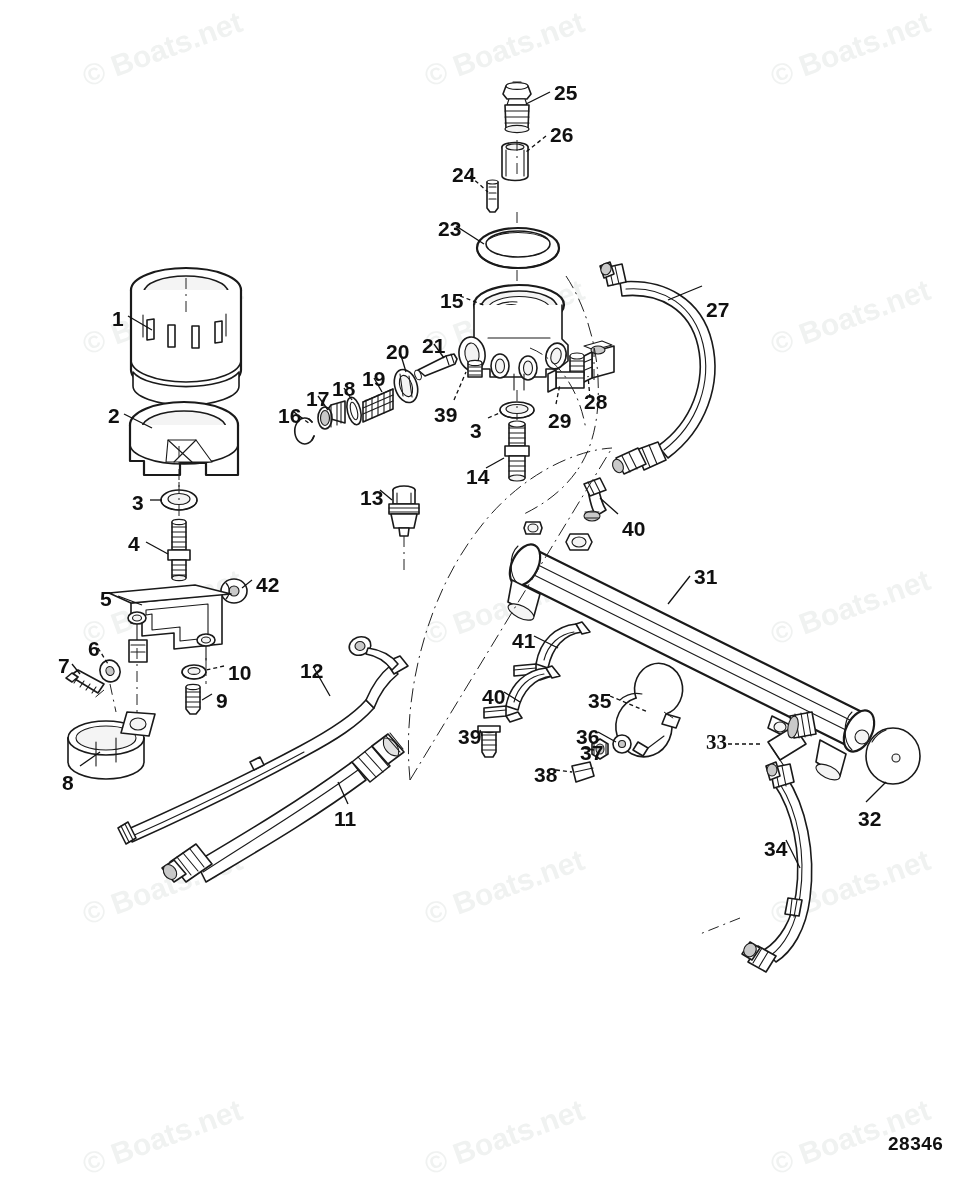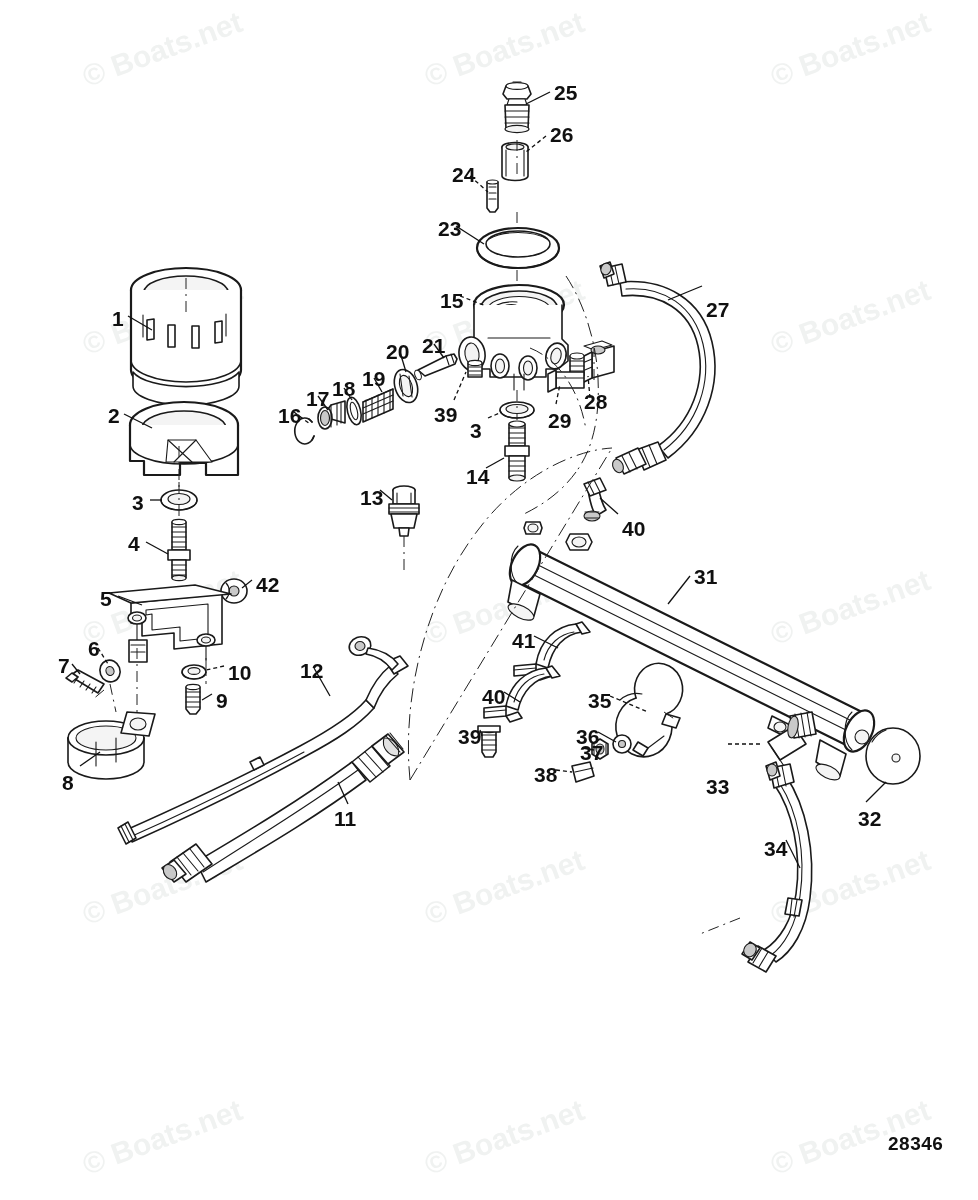--- a/index.html
+++ b/index.html
@@ -580,21 +580,21 @@
       <div class="callout" style="left: 438px; top: 218px;">23</div>
       <div class="callout" style="left: 452px; top: 164px;">24</div>
       <div class="callout" style="left: 554px; top: 82px;">25</div>
       <div class="callout" style="left: 550px; top: 124px;">26</div>
       <div class="callout" style="left: 706px; top: 276px; margin-top: 23px;">27</div>
       <div class="callout" style="left: 584px; top: 391px;">28</div>
       <div class="callout" style="left: 548px; top: 410px;">29</div>
       <div class="callout" style="left: 622px; top: 518px;">40</div>
       <div class="callout" style="left: 694px; top: 566px;">31</div>
       <div class="callout" style="left: 858px; top: 808px;">32</div>
-      <div class="callout" style="left: 706px; top: 776px;">33</div>
+      <div class="callout" style="left: 706px; top: 732px; font-family: Liberation Serif, serif;">33</div>
       <div class="callout" style="left: 764px; top: 838px;">34</div>
       <div class="callout" style="left: 588px; top: 690px;">35</div>
       <div class="callout" style="left: 576px; top: 726px;">36</div>
       <div class="callout" style="left: 560px; top: 742px; margin-left: 20px;">37</div>
       <div class="callout" style="left: 534px; top: 764px;">38</div>
       <div class="callout" style="left: 458px; top: 726px;">39</div>
       <div class="callout" style="left: 482px; top: 686px;">40</div>
       <div class="callout" style="left: 512px; top: 630px;">41</div>
       <div class="callout" style="left: 256px; top: 574px;">42</div>
     </div>

